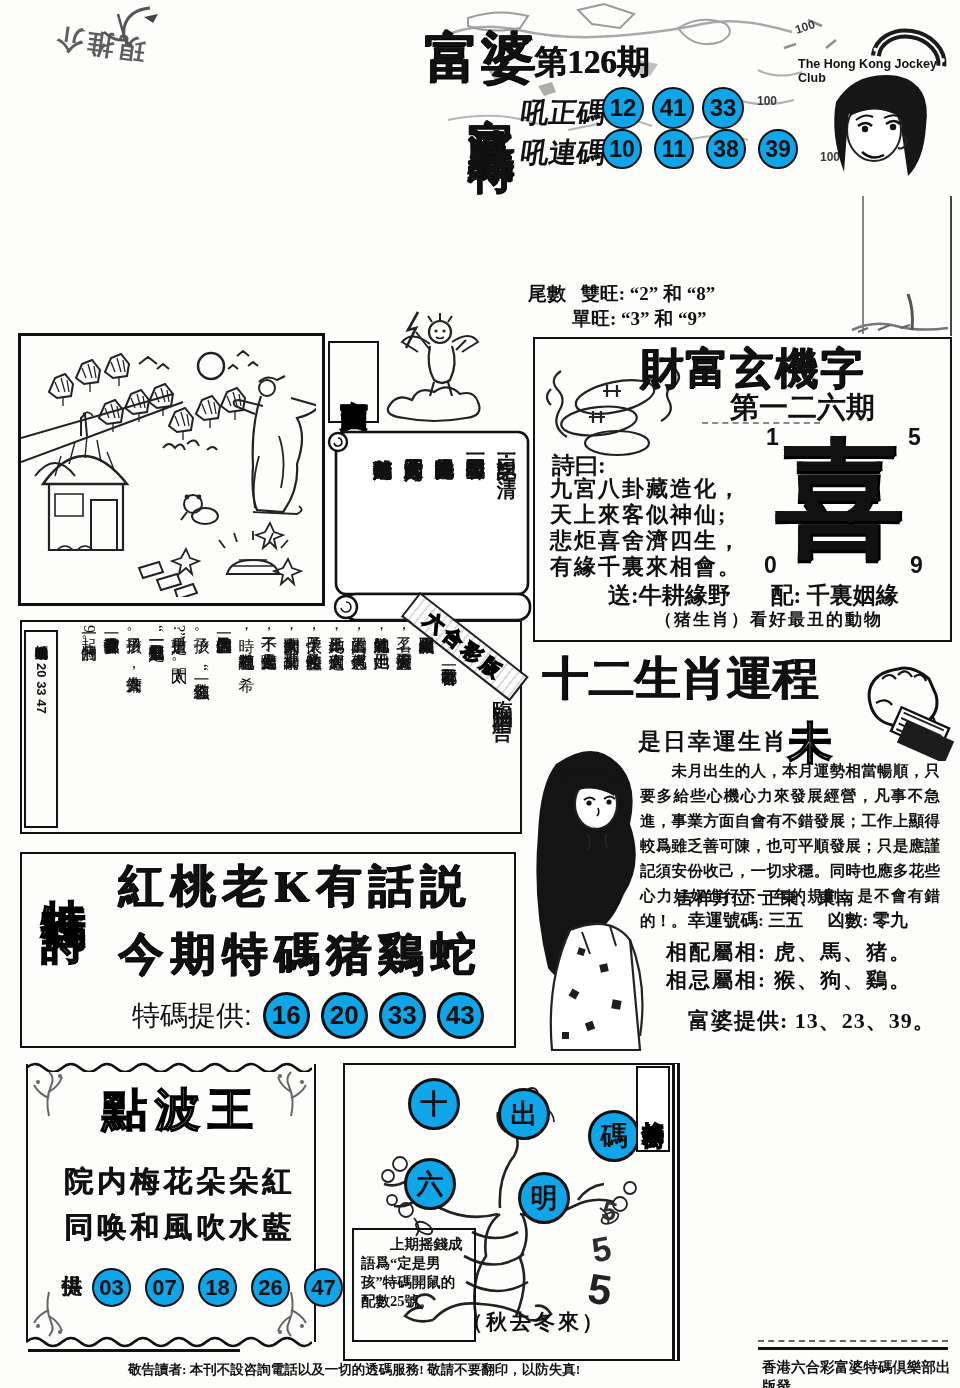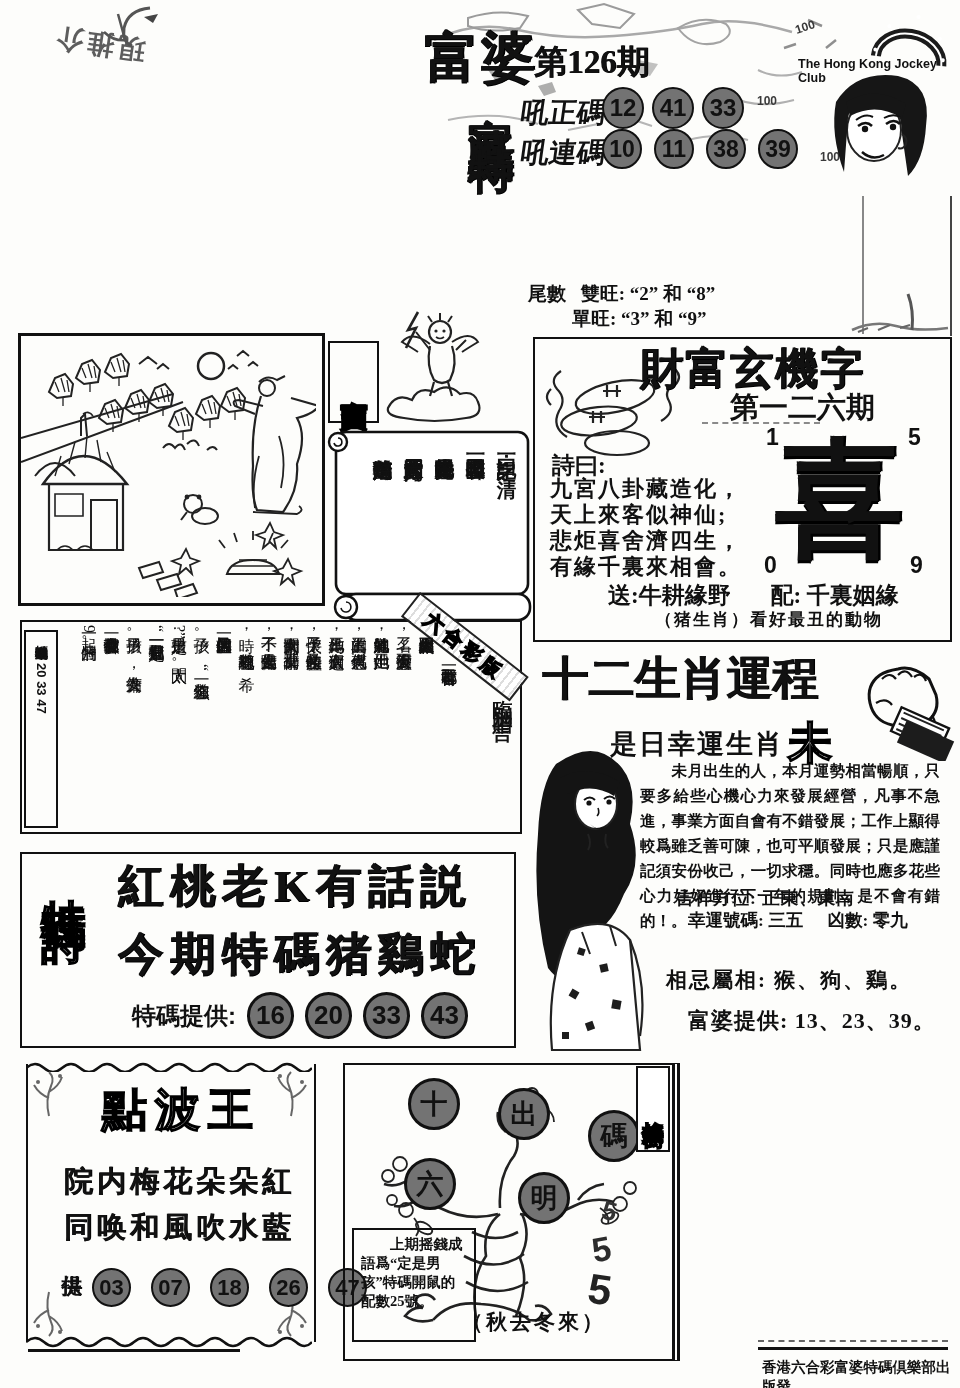--- a/index.html
+++ b/index.html
@@ -7,21 +7,21 @@
         font-family:"Liberation Serif","DejaVu Serif",serif;color:#111;}
   .abs{position:absolute;}
   .sans{font-family:"Liberation Sans","DejaVu Sans",sans-serif;}
   .vtext{writing-mode:vertical-rl;}
   .pre{white-space:pre-line;}
   .outline{color:#111;}
   @supports (-webkit-text-stroke: 1px black){
     .outline{color:#fff;-webkit-text-stroke:1.5px #000;}
   }
   .cnum{display:inline-flex;align-items:center;justify-content:center;
-        border:2.5px solid #111;border-radius:50%;font-weight:bold;background:#737373;
+        border:2.5px solid #111;border-radius:50%;font-weight:bold;background:#0ea5e9;
         font-family:"Liberation Sans","DejaVu Sans",sans-serif;}
   .row{display:flex;align-items:center;}
   .ink-line{background:#111;}
   svg{display:block;}
 </style>
 </head>
 <body>
 
 <div id="page">
 
@@ -234,21 +234,21 @@
   <svg class="abs" style="left:846px;top:645px;" width="112" height="116" viewBox="0 0 112 116">
     <path d="M34,30 q-14,10 -10,28 q4,18 22,22 q22,6 36,-4 q12,-10 8,-26 l-7,-16 q-16,-14 -31,-10 q-12,2 -18,6 z" fill="none" stroke="#111" stroke-width="3"></path>
     <path d="M36,34 q8,-8 14,0 M52,30 q8,-8 14,2 M68,32 q8,-6 12,4" fill="none" stroke="#111" stroke-width="2.2"></path>
     <path d="M30,58 q10,-6 16,2 M86,70 q6,10 0,18" fill="none" stroke="#111" stroke-width="2.2"></path>
     <g transform="rotate(24 70 84)">
       <rect x="48" y="70" width="52" height="26" fill="#fff" stroke="#111" stroke-width="2.4"></rect>
       <path d="M52,74 h44 M52,80 h44 M52,86 h44 M52,92 h44" stroke="#222" stroke-width="2"></path>
       <rect x="58" y="80" width="52" height="24" fill="#1c1c1c"></rect>
     </g>
   </svg>
-  <div class="abs" style="left:610px;top:726px;font-size:27px;font-weight:800;letter-spacing:2px;">是日幸運生肖</div>
+  <div class="abs" style="left:638px;top:726px;font-size:23px;font-weight:800;letter-spacing:2px;">是日幸運生肖</div>
   <div class="abs outline" style="left:788px;top:714px;font-size:44px;font-weight:900;">未</div>
 
   <svg class="abs" style="left:526px;top:742px;" width="128" height="312" viewBox="0 0 128 312">
     <path d="M30,22 Q70,-6 96,26 Q112,46 104,82 Q118,122 98,152 Q90,172 80,182 L70,240 Q40,250 22,226 Q6,160 12,92 Q14,42 30,22 Z" fill="#141414"></path>
     <ellipse cx="70" cy="62" rx="21" ry="25" fill="#fff" stroke="#222" stroke-width="2"></ellipse>
     <path d="M34,36 Q62,20 94,40 L88,54 Q66,40 42,52 Z" fill="#141414"></path>
     <path d="M58,58 q6,-5 11,0 M78,57 q6,-5 11,0" fill="none" stroke="#111" stroke-width="2"></path>
     <circle cx="63" cy="61" r="2.6" fill="#111"></circle>
       <circle cx="83" cy="60" r="2.6" fill="#111"></circle>
     <path d="M64,82 q8,8 17,1 q-7,9 -17,-1 z" fill="#111"></path>
@@ -266,20 +266,21 @@
     </g>
     <path d="M56,190 l8,22 M84,184 l6,20" stroke="#222" stroke-width="2"></path>
   </svg>
 
   <div class="abs" style="left:640px;top:758px;width:300px;font-size:15.5px;font-weight:600;line-height:25px;text-align:justify;">　　未月出生的人，本月運勢相當暢順，只要多給些心機心力來發展經營，凡事不急進，事業方面自會有不錯發展；工作上顯得較爲雖乏善可陳，也可平順發展；只是應謹記須安份收己，一切求穩。同時也應多花些心力好好進行下一年的規劃，是不會有錯的！。</div>
   <div class="abs" style="left:676px;top:886px;font-size:17.5px;font-weight:700;letter-spacing:1px;">吉祥方位: 正東、東南</div>
   <div class="abs" style="left:688px;top:908px;font-size:17.5px;font-weight:700;">
     <span>幸運號碼: 三五</span>
     <span style="margin-left:20px;">凶數: 零九</span>
   </div>
+  <div class="abs" style="left:666px;top:938px;font-size:21px;font-weight:600;letter-spacing:2px;">相配屬相: 虎、馬、猪。</div>
   <div class="abs" style="left:666px;top:966px;font-size:21px;font-weight:600;letter-spacing:2px;">相忌屬相: 猴、狗、鷄。</div>
   <div class="abs" style="left:688px;top:1006px;font-size:22px;font-weight:600;letter-spacing:1px;">富婆提供: 13、23、39。</div>
 
   <div class="abs" style="left:20px;top:620px;width:498px;height:210px;border:2px solid #111;"></div>
   <div class="abs" style="left:420px;top:592px;width:134px;height:27px;border:2px solid #222;background:repeating-linear-gradient(90deg,#fff 0 5px,#ddd 5px 7px);transform:rotate(38deg);transform-origin:left top;display:flex;align-items:center;justify-content:center;">
     <span class="outline" style="font-size:19px;font-weight:900;letter-spacing:5px;">六合彩版</span>
   </div>
   <div class="abs vtext" style="left:490px;top:684px;height:100px;font-size:20px;font-weight:800;letter-spacing:7px;">臨別贈言</div>
   <div class="abs vtext pre" style="left:64px;top:625px;width:396px;height:200px;font-size:16px;font-weight:500;line-height:22.5px;">　　古巴首都哈瓦那有一
 位太太因不易和人相處出
@@ -303,21 +304,21 @@
       <span>本期幸運號碼</span>
       <span class="sans" style="margin-top:6px;font-weight:700;">12 20 33 47</span>
     </div>
   </div>
 
   <div class="abs" style="left:20px;top:852px;width:492px;height:192px;border:2.5px solid #111;"></div>
   <div class="abs vtext outline" style="left:34px;top:864px;height:172px;font-size:44px;font-weight:900;letter-spacing:10px;">特碼詩</div>
   <div class="abs" style="left:118px;top:856px;font-size:45px;font-weight:900;letter-spacing:7px;text-shadow:1.4px 0 #000,0 1.4px #000;">紅桃老K有話説</div>
   <div class="abs" style="left:118px;top:924px;font-size:45px;font-weight:900;letter-spacing:7px;text-shadow:1.4px 0 #000,0 1.4px #000;">今期特碼猪鷄蛇</div>
   <div class="abs row" style="left:132px;top:992px;gap:11px;">
-    <span class="sans" style="font-size:24px;font-weight:700;">特碼提供:</span>
+    <span class="sans" style="font-size:28px;font-weight:400;">特碼提供:</span>
     <span class="cnum" style="width:41px;height:41px;font-size:26px;border-width:3px;">16</span>
     <span class="cnum" style="width:41px;height:41px;font-size:26px;border-width:3px;">20</span>
     <span class="cnum" style="width:41px;height:41px;font-size:26px;border-width:3px;">33</span>
     <span class="cnum" style="width:41px;height:41px;font-size:26px;border-width:3px;">43</span>
   </div>
 
   <div class="abs" style="left:26px;top:1064px;width:286px;height:278px;border-left:2.5px solid #111;border-right:2.5px solid #111;"></div>
   <svg class="abs" style="left:26px;top:1060px;" width="286" height="12" viewBox="0 0 286 12">
     <path d="M0,8 q9,-8 18,0 t18,0 t18,0 t18,0 t18,0 t18,0 t18,0 t18,0 t18,0 t18,0 t18,0 t18,0 t18,0 t18,0 t18,0 t16,0" fill="none" stroke="#111" stroke-width="2.4"></path>
   </svg>
@@ -341,21 +342,21 @@
   </svg>
   <svg class="abs" style="left:272px;top:1290px;transform:scale(-1,-1);" width="38" height="50" viewBox="0 0 38 50">
     <path d="M19,48 q-4,-16 2,-30 q4,-8 -2,-14 M19,30 q-10,-4 -15,-13 M19,24 q10,-6 13,-15" fill="none" stroke="#666" stroke-width="2"></path>
     <circle cx="8" cy="14" r="2" fill="#666"></circle>
       <circle cx="30" cy="8" r="2" fill="#666"></circle>
   </svg>
   <div class="abs outline" style="left:102px;top:1080px;font-size:45px;font-weight:900;letter-spacing:8px;">點波王</div>
   <div class="abs" style="left:64px;top:1162px;font-size:29px;font-weight:800;letter-spacing:4px;text-shadow:0.8px 0 #000;">院内梅花朵朵紅</div>
   <div class="abs" style="left:64px;top:1208px;font-size:29px;font-weight:800;letter-spacing:4px;text-shadow:0.8px 0 #000;">同唤和風吹水藍</div>
   <div class="abs vtext" style="left:58px;top:1258px;height:52px;font-size:21px;font-weight:800;">提供</div>
-  <div class="abs row" style="left:92px;top:1268px;gap:20px;">
+  <div class="abs row" style="left:92px;top:1268px;gap:14px;">
     <span class="cnum" style="width:35px;height:35px;font-size:22px;">03</span>
     <span class="cnum" style="width:35px;height:35px;font-size:22px;">07</span>
     <span class="cnum" style="width:35px;height:35px;font-size:22px;">18</span>
     <span class="cnum" style="width:35px;height:35px;font-size:22px;">26</span>
     <span class="cnum" style="width:35px;height:35px;font-size:22px;">47</span>
   </div>
 
   <div class="abs" style="left:343px;top:1063px;width:327px;height:294px;border:2.5px solid #111;border-right:8px double #111;"></div>
   <svg class="abs" style="left:348px;top:1068px;" width="312" height="262" viewBox="0 0 312 262">
     <g fill="none" stroke="#222" stroke-width="2.6">
@@ -391,17 +392,18 @@
   <div class="abs" style="left:352px;top:1228px;width:106px;height:100px;border:2.5px solid #111;padding:5px 7px;font-size:14.5px;font-weight:700;line-height:19px;text-indent:2em;">上期摇錢成語爲“定是男孩”特碼開鼠的配數25號。</div>
   <span class="abs sans" style="left:602px;top:1196px;font-size:26px;font-weight:900;color:#333;transform:rotate(14deg);">5</span>
   <span class="abs sans" style="left:592px;top:1230px;font-size:34px;font-weight:900;color:#2c2c2c;transform:rotate(-10deg);">5</span>
   <span class="abs sans" style="left:588px;top:1266px;font-size:42px;font-weight:900;color:#222;transform:rotate(8deg);">5</span>
   <div class="abs" style="left:462px;top:1308px;font-size:21px;font-weight:800;letter-spacing:3px;">（秋去冬來）</div>
   <div class="abs" style="left:636px;top:1066px;width:30px;height:82px;border:2px solid #111;background:#fff;display:flex;align-items:center;justify-content:center;">
     <span class="vtext outline" style="font-size:21px;font-weight:900;letter-spacing:3px;">搖錢樹</span>
   </div>
 
   <div class="abs ink-line" style="left:28px;top:1349px;width:212px;height:3px;"></div>
+  <div class="abs" style="left:128px;top:1361px;font-size:13.5px;font-weight:700;">敬告讀者: 本刊不設咨詢電話以及一切的透碼服務! 敬請不要翻印，以防失真!</div>
   <div class="abs" style="left:758px;top:1340px;width:190px;border-top:2px dashed #666;"></div>
   <div class="abs ink-line" style="left:758px;top:1347px;width:190px;height:3px;"></div>
   <div class="abs" style="left:762px;top:1358px;font-size:14.5px;font-weight:800;">香港六合彩富婆特碼倶樂部出版發</div>
 
 </div>
 
 </body></html>

